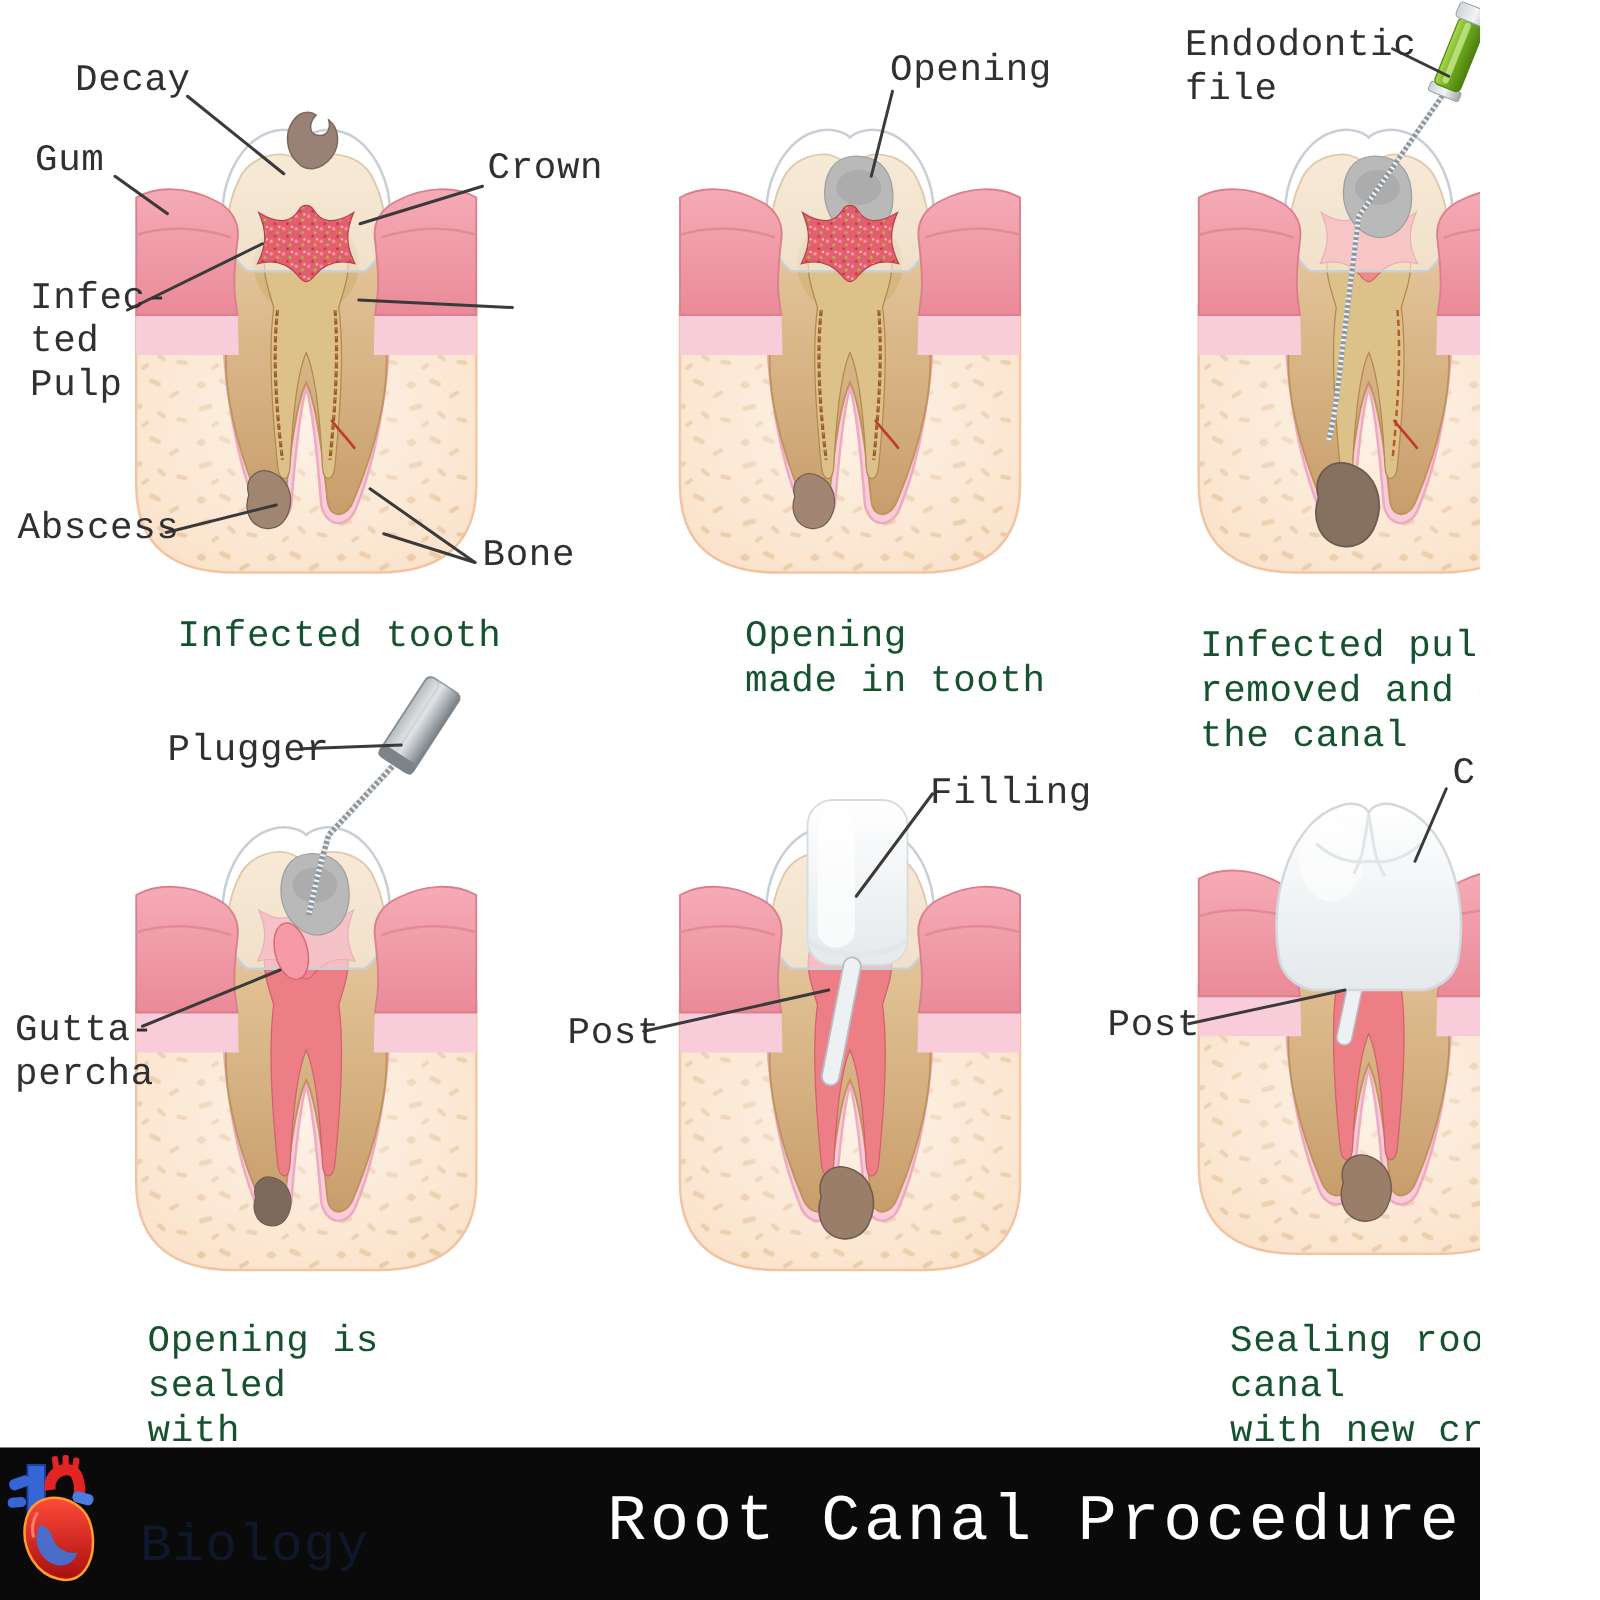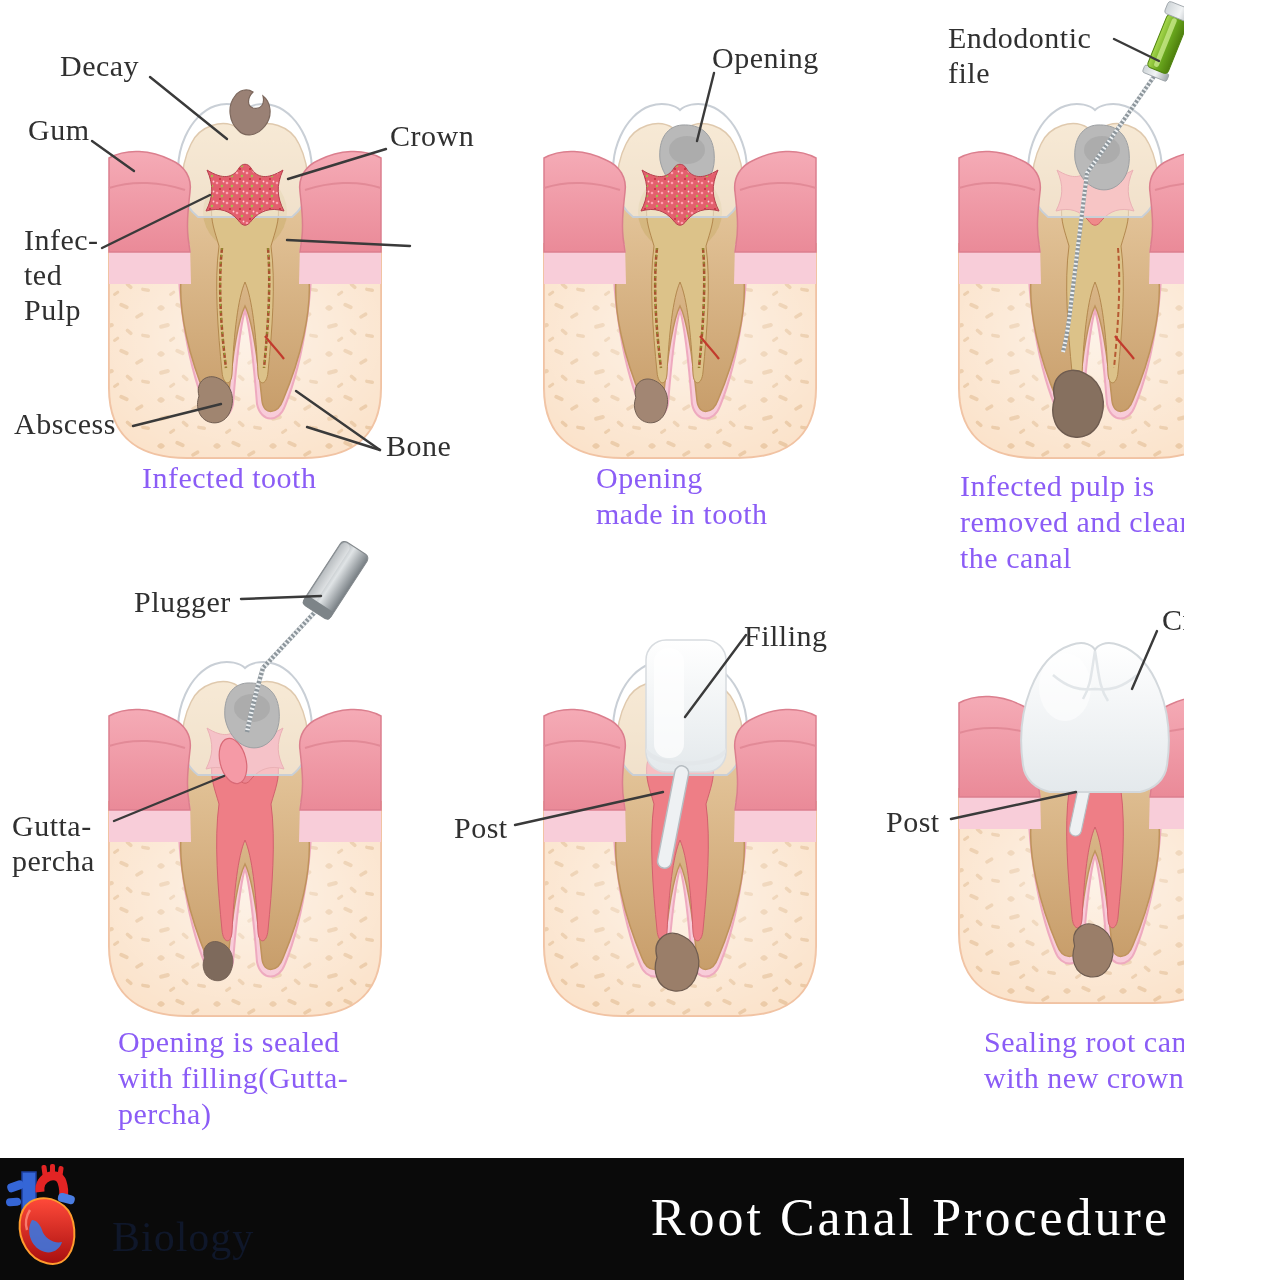--- a/index.html
+++ b/index.html
@@ -1,24 +1,24 @@
 <!DOCTYPE html>
 <html><head>
 <meta charset="utf-8">
 <style>
   html,body{margin:0;padding:0;}
   #page{position:relative;width:1184px;height:1280px;background:#ffffff;overflow:hidden;
-        font-family:Liberation Serif, serif;}
+        font-family:Liberation Mono, monospace;}
   .panel{position:absolute;}
   svg.tooth{position:absolute;overflow:visible;}
   svg.lines{position:absolute;left:0;top:0;pointer-events:none;}
   .lbl{position:absolute;font-size:30px;line-height:35px;color:#303030;white-space:pre-line;
        letter-spacing:0.5px;}
-  .cap{position:absolute;font-size:30px;line-height:36px;color:#8b5cf6;white-space:pre-line;
-       letter-spacing:0.5px;}
+  .cap{position:absolute;font-size:30px;line-height:36px;color:#14532d;white-space:pre-line;
+       letter-spacing:0.5px;margin-top:32px;}
   #footer{position:absolute;left:0;top:1158px;width:1280px;height:122px;background:#0a0a0a;}
   #brand{position:absolute;left:112px;top:1213px;font-size:42px;color:#0f172a;letter-spacing:1px;}
   #title{position:absolute;right:14px;top:1188px;font-size:52px;color:#ffffff;letter-spacing:3px;}
   #logo{position:absolute;left:6px;top:1164px;}
 </style>
 </head>
 <body>
 
 <svg width="0" height="0" style="position:absolute" aria-hidden="true">
 <defs>

